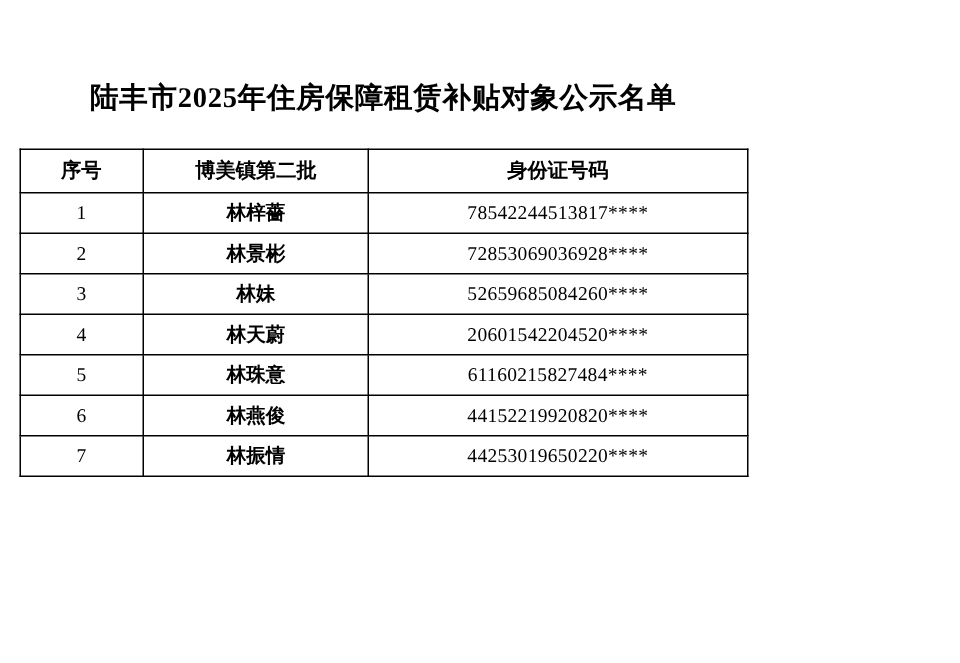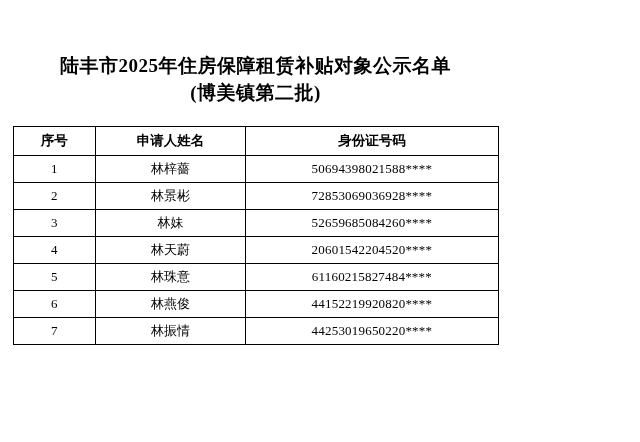--- a/index.html
+++ b/index.html
@@ -53,52 +53,51 @@
   }
   table.notice-table th {
     font-weight: bold;
     font-size: 13.5px;
     height: 28px;
   }
   col.c-index { width: 17%; }
   col.c-name  { width: 31%; }
   col.c-id    { width: 52%; }
   td.cell-index { font-size: 12.5px; }
-  td.cell-name { font-size: 13px; }
+  td.cell-name { font-size: 13px; font-weight: bold; }
   td.cell-id { font-size: 12.5px; letter-spacing: 0.2px; }
 </style>
 </head>
 <body>
 
 <div class="page">
 
   <div class="title-block">
     <div class="title-line">陆丰市2025年住房保障租赁补贴对象公示名单</div>
-    <div class="title-line">(博美镇第二批)</div>
   </div>
 
   <div class="table-wrap">
     <table class="notice-table">
       <colgroup>
         <col class="c-index">
         <col class="c-name">
         <col class="c-id">
       </colgroup>
       <thead>
         <tr>
           <th>序号</th>
-          <th>申请人姓名</th>
+          <th>博美镇第二批</th>
           <th>身份证号码</th>
         </tr>
       </thead>
       <tbody>
         <tr>
           <td class="cell-index">1</td>
           <td class="cell-name">林梓薔</td>
-          <td class="cell-id">50694398021588****</td>
+          <td class="cell-id">78542244513817****</td>
         </tr>
         <tr>
           <td class="cell-index">2</td>
           <td class="cell-name">林景彬</td>
           <td class="cell-id">72853069036928****</td>
         </tr>
         <tr>
           <td class="cell-index">3</td>
           <td class="cell-name">林妹</td>
           <td class="cell-id">52659685084260****</td>

